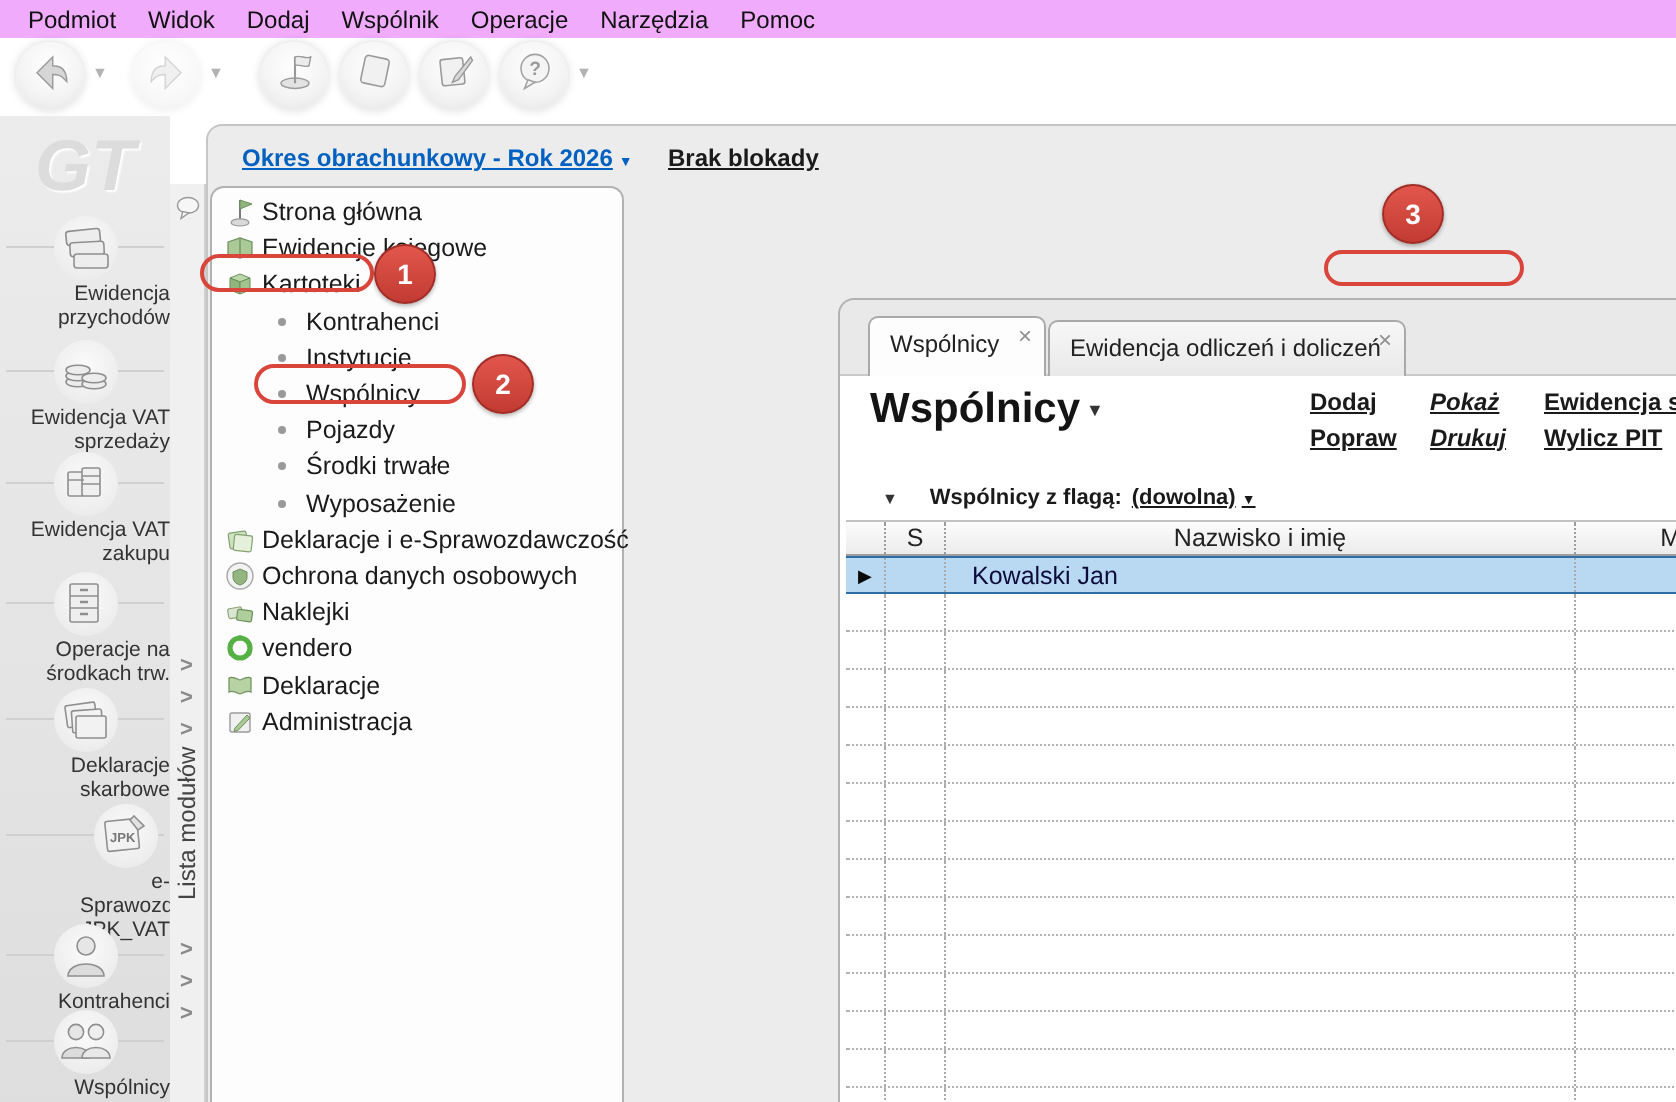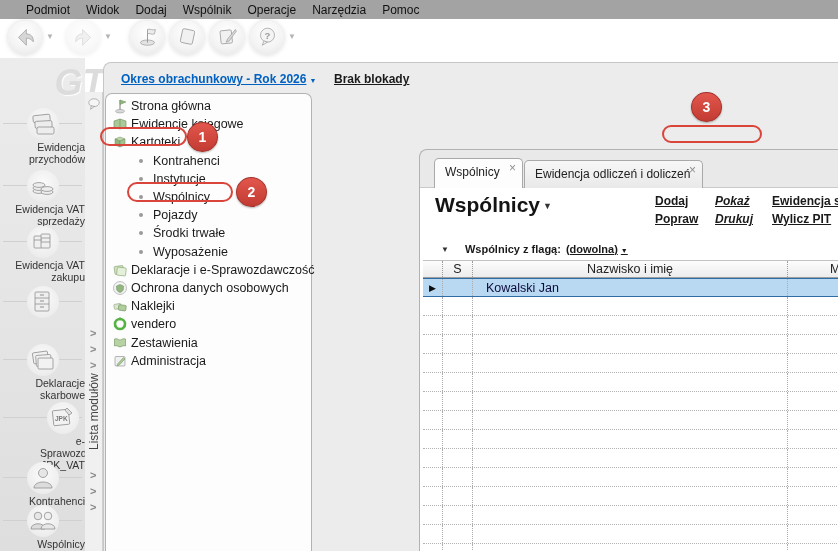--- a/index.html
+++ b/index.html
@@ -4,36 +4,36 @@
 <style>
   * { box-sizing: border-box; }
   html,body { margin:0; padding:0; }
   body {
     width:838px; height:551px; position:relative; overflow:hidden;
     background:#ffffff; font-family:"Liberation Sans", sans-serif;
     -webkit-font-smoothing:antialiased; color:#1a1a1a;
   }
   
   .menubar { position:absolute; top:0; left:0; width:838px; height:19px;
-    display:flex; align-items:center; padding-left:20px; background:#a3a3a3; }
+    display:flex; align-items:center; padding-left:8px; background:#f0abfc; }
   .menu-item { font-size:12px; color:#111; padding:2px 6px; margin-right:4px; cursor:default; }
   
   .toolbar { position:absolute; top:19px; left:0; width:838px; height:39px; background:#fff; }
   .tbtn { position:absolute; top:2px; width:34px; height:34px; border-radius:50%;
     background:radial-gradient(circle at 50% 35%, #ffffff 0%, #f4f4f4 55%, #e3e3e3 100%);
     box-shadow:0 0 5px rgba(0,0,0,.16); display:flex; align-items:center; justify-content:center; }
   .tbtn svg { width:21px; height:21px; }
   .tbtn.disabled { opacity:.5; }
   .tcaret { position:absolute; top:13px; font-size:8px; color:#b3b3b3; }
   
   .sidebar { position:absolute; top:58px; left:0; width:85px; height:493px;
     background:linear-gradient(#ececec,#dedede); }
   .gt-logo { position:absolute; top:4px; left:0; width:85px; text-align:center;
     font-size:36px; font-weight:bold; font-style:italic; color:#dcdcdc;
-    text-shadow:1px 1px 1px #ffffff;margin-left:37px; }
+    text-shadow:1px 1px 1px #ffffff; }
   .mod { position:absolute; left:0; width:85px; text-align:right; cursor:default; }
   .mod .sep { position:absolute; top:15px; left:3px; right:3px; border-top:1px solid #d0d0d0; }
   .mod-ic { position:relative; width:32px; height:32px; margin:0 auto; border-radius:50%;
     background:radial-gradient(circle at 50% 40%, #fbfbfb, #e7e7e7);
     display:flex; align-items:center; justify-content:center; z-index:1; }
   .mod-ic svg { width:28px; height:28px; }
   .mod-label { font-size:10.5px; line-height:12px; color:#333; margin-top:1px; }
   
   .strip { position:absolute; top:92px; left:85px; width:18px; height:459px;
     background:#f0f0f0; border-right:1px solid #cfcfcf; }
@@ -211,20 +211,21 @@
         <div class="sep"></div>
         <div class="mod-ic">
           <svg viewBox="0 0 28 28" xmlns="http://www.w3.org/2000/svg">
             <g stroke="#8f8f8f" fill="#efefef" stroke-width=".8">
               <rect x="6" y="4" width="14" height="19" rx="1"></rect>
               <path d="M6 10 h14 M6 16 h14" fill="none"></path>
               <path d="M11 7 h4 M11 13 h4 M11 19 h4" fill="none" stroke-width="1.2"></path>
             </g>
           </svg>
         </div>
+        <div class="mod-label">Operacje na środkach trw.</div>
       </div>
       <div class="mod" style="top: 286px;">
         <div class="sep"></div>
         <div class="mod-ic">
           <svg viewBox="0 0 28 28" xmlns="http://www.w3.org/2000/svg">
             <g stroke="#8f8f8f" fill="#f2f2f2" stroke-width=".8">
               <rect x="4" y="6" width="15" height="11" rx="1" transform="rotate(-8 11 11)"></rect>
               <rect x="7" y="9" width="15" height="11" rx="1" transform="rotate(-4 14 14)"></rect>
               <rect x="9" y="12" width="15" height="11" rx="1"></rect>
             </g>
@@ -365,21 +366,21 @@
             <circle cx="8" cy="3" r="1.4" fill="#56b244"></circle>
             <circle cx="12.3" cy="10.6" r="1.4" fill="#56b244"></circle>
             <circle cx="3.7" cy="10.6" r="1.4" fill="#56b244"></circle>
           </svg></span>
         <span class="ti-label">vendero</span>
       </div>
       <div class="tree-item" style="top: 239.6px;">
         <span class="ti-icon"><svg viewBox="0 0 16 16" xmlns="http://www.w3.org/2000/svg">
             <path d="M2.5 4 C5 2.8 7 5 8 5 C9 5 11 2.8 13.5 4 V11 C11 9.8 9 12 8 12 C7 12 5 9.8 2.5 11 Z" fill="#b7d3a4" stroke="#6e8f5c" stroke-width=".6"></path>
           </svg></span>
-        <span class="ti-label">Zestawienia</span>
+        <span class="ti-label">Deklaracje</span>
       </div>
       <div class="tree-item" style="top: 257.8px;">
         <span class="ti-icon"><svg viewBox="0 0 16 16" xmlns="http://www.w3.org/2000/svg">
             <rect x="3" y="3.5" width="10" height="9.5" rx="1" fill="#f0f0f0" stroke="#9a9a9a" stroke-width=".7"></rect>
             <path d="M5.5 11 L11.5 4.5 L13 6 L7 12.2 L5 12.8 Z" fill="#a9c997" stroke="#6e8f5c" stroke-width=".5"></path>
           </svg></span>
         <span class="ti-label">Administracja</span>
       </div>
     </div>
 

